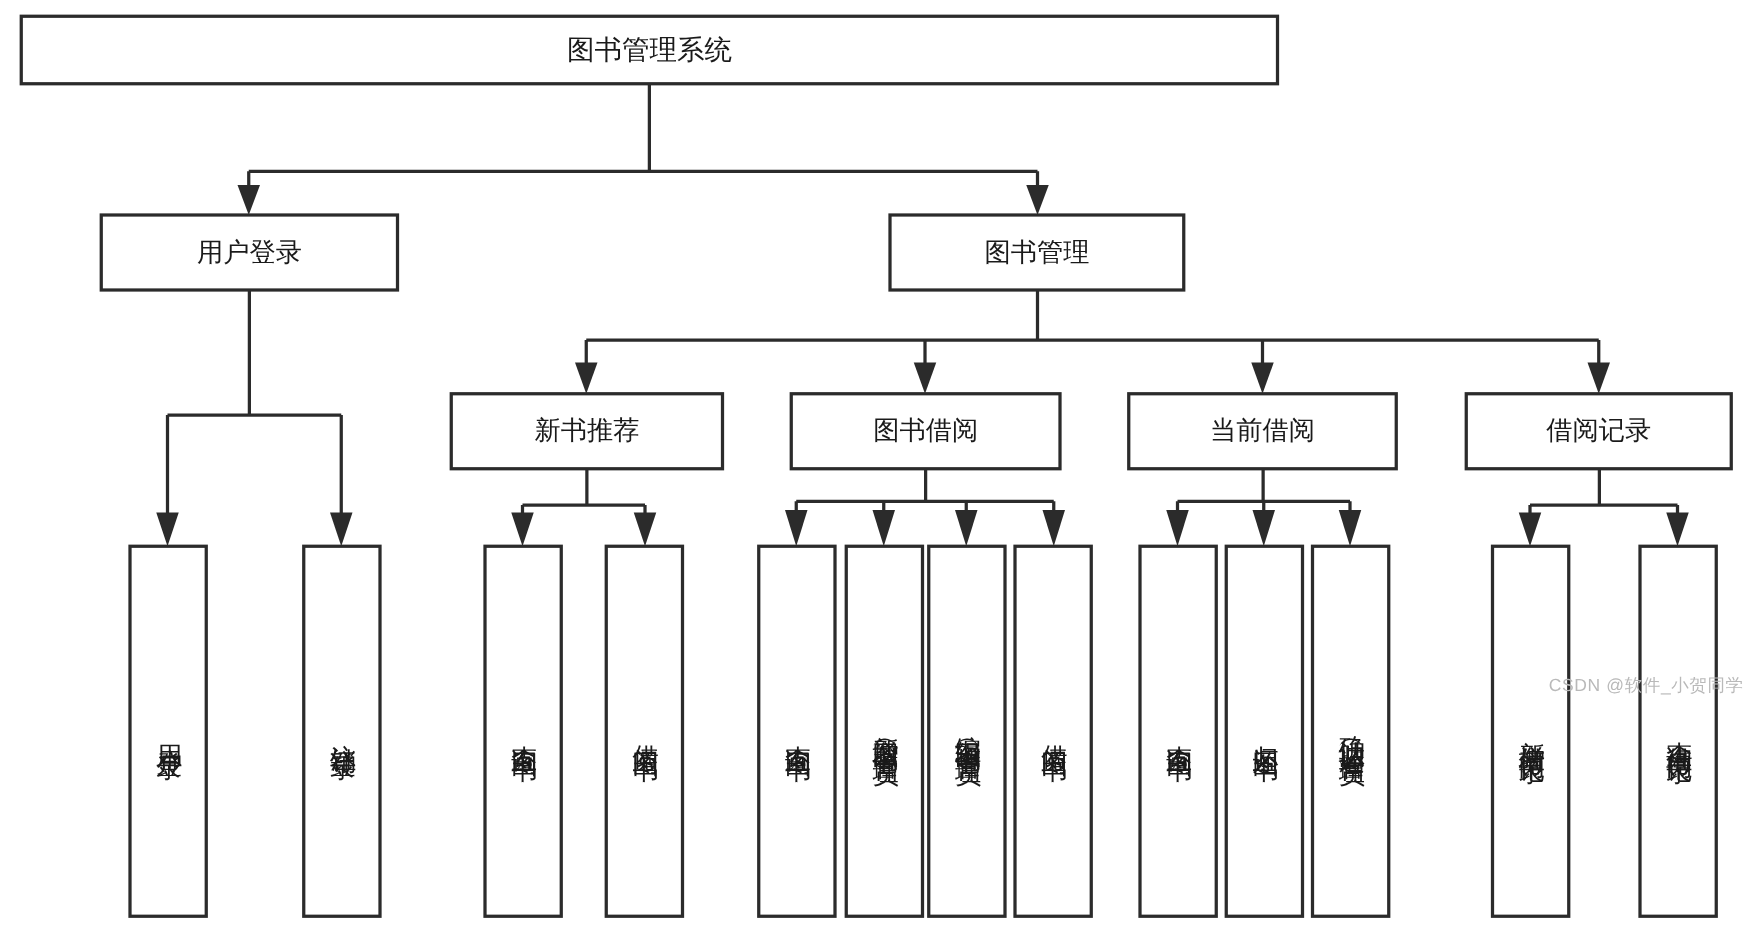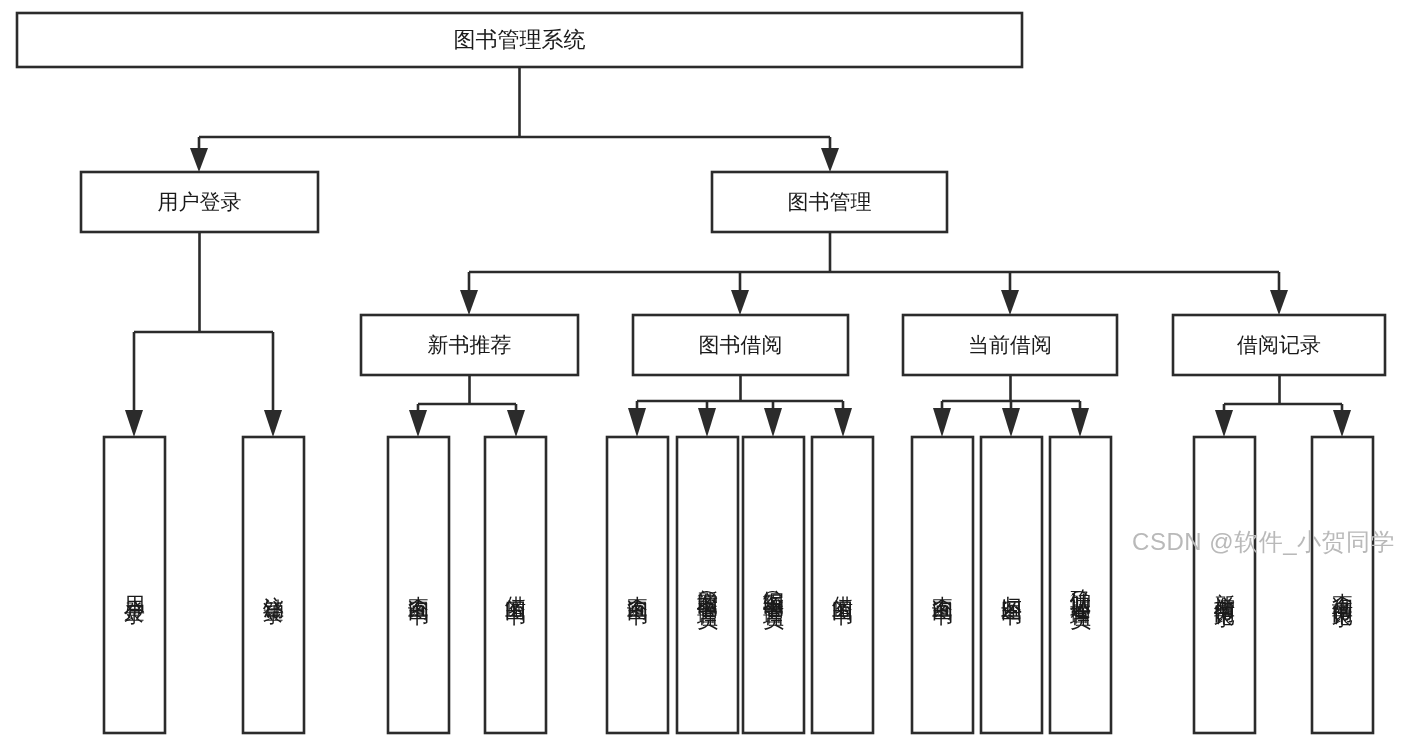--- a/index.html
+++ b/index.html
@@ -72,21 +72,21 @@
     color: #1a1a1a;
     letter-spacing: 3px;
     white-space: nowrap;
     text-align: center;
   }
   .watermark {
     position: absolute;
     right: 10px;
     bottom: 6px;
     font-family: "Liberation Sans", "DejaVu Sans", sans-serif;
-    font-size: 24px;
+    font-size: 14px;
     color: #b9b9b9;
     white-space: nowrap;
     letter-spacing: 0.5px;
   }
 </style>
 </head>
 <body>
 
 <div id="diagram-root">
 

